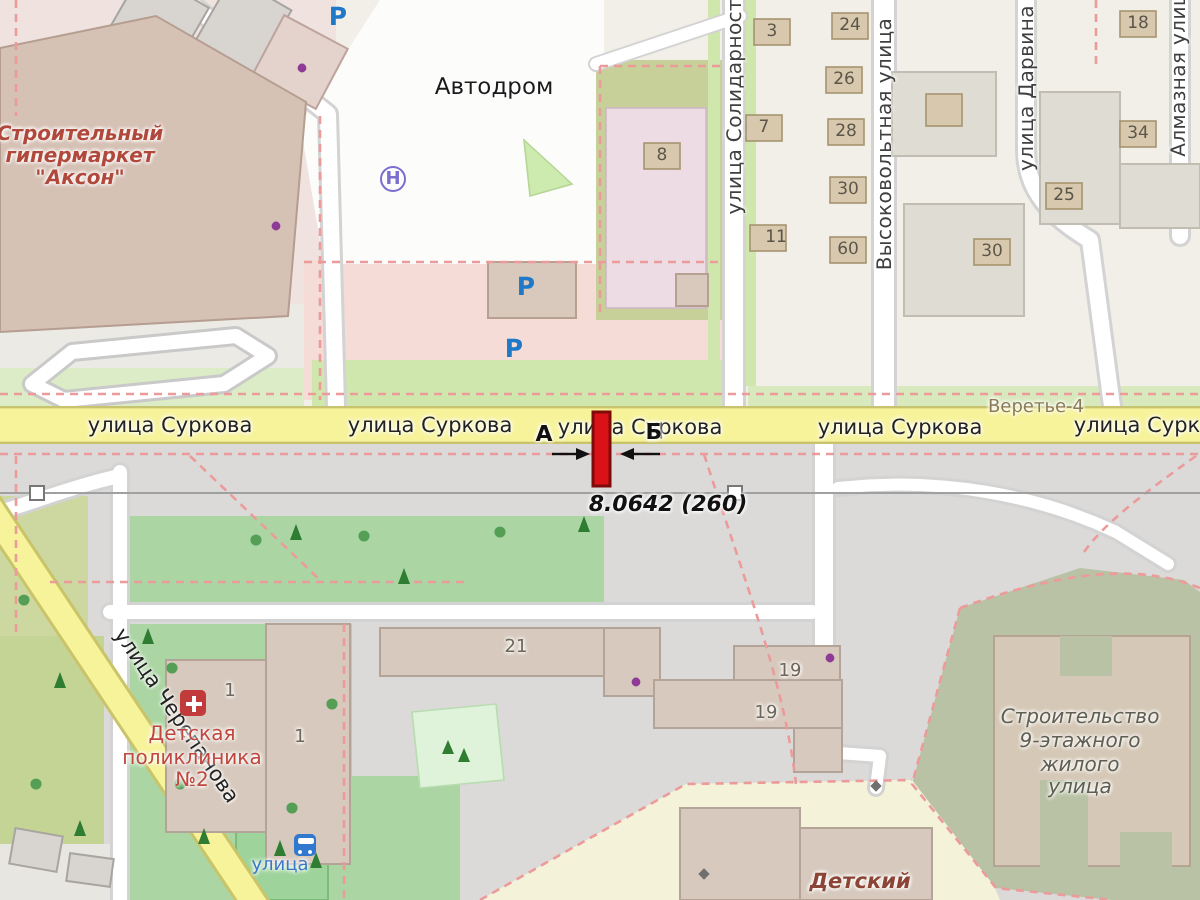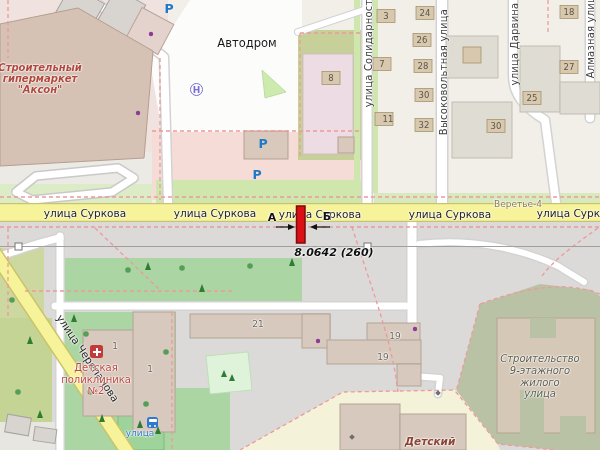--- a/index.html
+++ b/index.html
@@ -288,25 +288,25 @@
 
   <div class="lbl detskiy" style="left:430px;top:441px">Детский</div>
   <div class="lbl busname" style="left:140px;top:433px">улица</div>
 
   <div class="lbl bnum" style="left:386px;top:16px">3</div>
   <div class="lbl bnum" style="left:425px;top:13px">24</div>
   <div class="lbl bnum" style="left:422px;top:40px">26</div>
   <div class="lbl bnum" style="left:382px;top:64px">7</div>
   <div class="lbl bnum" style="left:423px;top:66px">28</div>
   <div class="lbl bnum" style="left:424px;top:95px">30</div>
-  <div class="lbl bnum" style="left:424px;top:125px">32</div>
+  <div class="lbl bnum" style="left:424px;top:125px">60</div>
   <div class="lbl bnum" style="left:388px;top:119px">11</div>
   <div class="lbl bnum" style="left:331px;top:78px">8</div>
   <div class="lbl bnum" style="left:569px;top:12px">18</div>
-  <div class="lbl bnum" style="left:569px;top:67px">27</div>
+  <div class="lbl bnum" style="left:569px;top:67px">34</div>
   <div class="lbl bnum" style="left:532px;top:98px">25</div>
   <div class="lbl bnum" style="left:496px;top:126px">30</div>
 
   <div class="lbl blocknum" style="left:258px;top:324px">21</div>
   <div class="lbl blocknum" style="left:395px;top:336px">19</div>
   <div class="lbl blocknum" style="left:383px;top:357px">19</div>
   <div class="lbl blocknum" style="left:115px;top:346px">1</div>
   <div class="lbl blocknum" style="left:150px;top:369px">1</div>
 
   <div class="lbl picon" style="left:169px;top:8px">Р</div>

